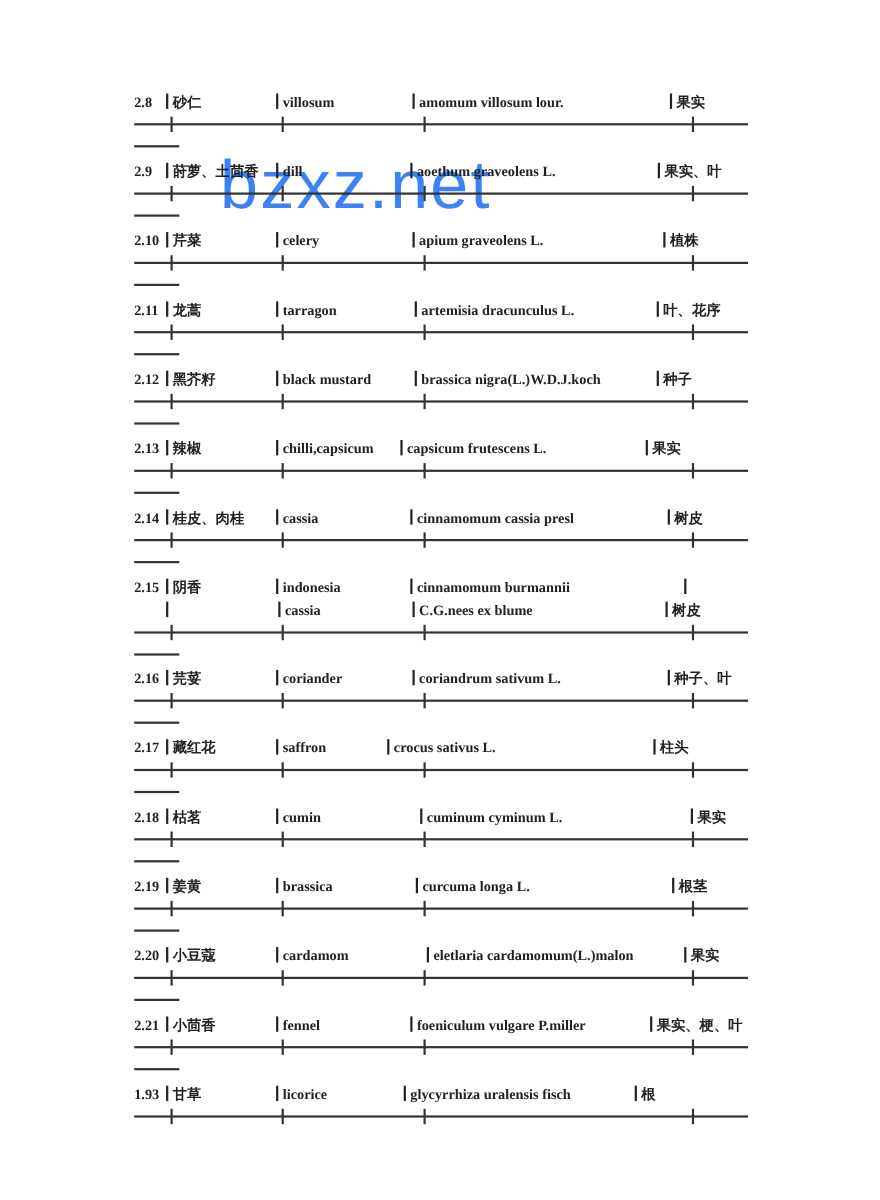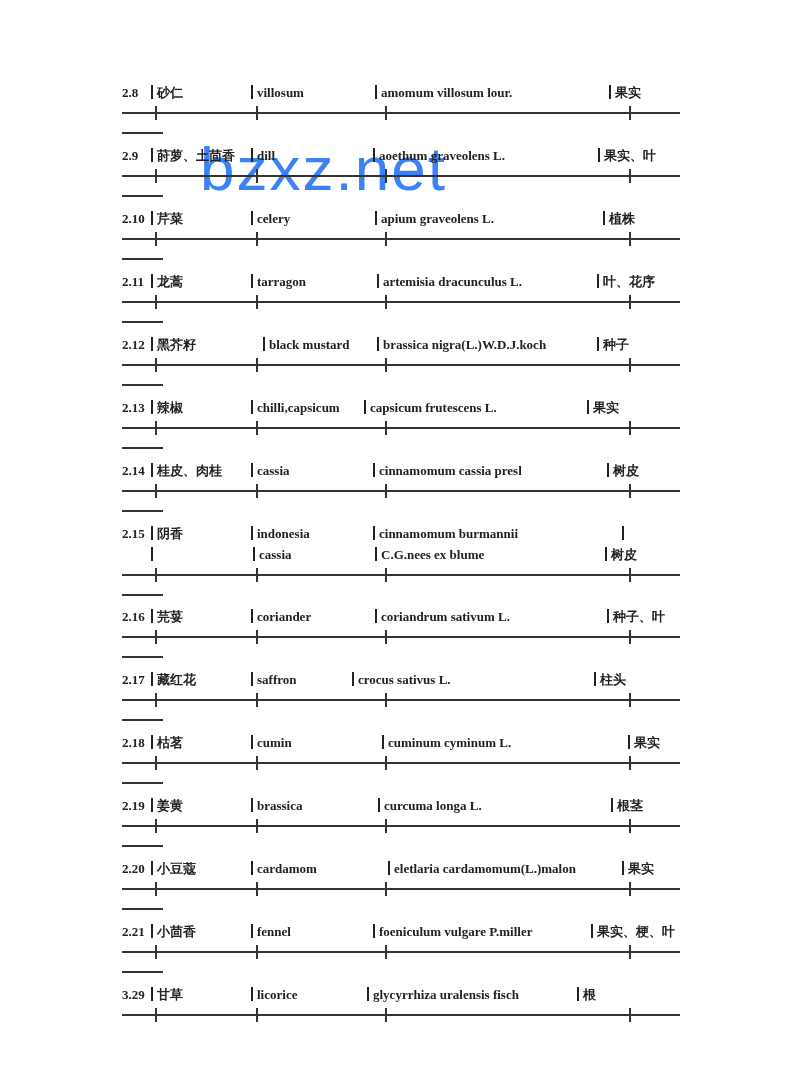--- a/index.html
+++ b/index.html
@@ -58,21 +58,21 @@
     <div class="cell" style="left: 377px; top: 274px;"><span class="bar"></span><span>artemisia dracunculus L.</span></div>
     <div class="cell" style="left: 597px; top: 274px;"><span class="bar"></span><span>叶、花序</span></div>
     <div class="rule" style="top: 301px;"></div>
     <div class="tick" style="left: 155px; top: 295px;"></div>
     <div class="tick" style="left: 256px; top: 295px;"></div>
     <div class="tick" style="left: 385px; top: 295px;"></div>
     <div class="tick" style="left: 629px; top: 295px;"></div>
     <div class="dash" style="top: 321px;"></div>
     <div class="cell" style="left: 122px; top: 337px;"><span>2.12</span></div>
     <div class="cell" style="left: 151px; top: 337px;"><span class="bar"></span><span>黑芥籽</span></div>
-    <div class="cell" style="left: 251px; top: 337px; margin-left: 12px;"><span class="bar"></span><span>black mustard</span></div>
+    <div class="cell" style="left: 251px; top: 337px;"><span class="bar"></span><span>black mustard</span></div>
     <div class="cell" style="left: 377px; top: 337px;"><span class="bar"></span><span>brassica nigra(L.)W.D.J.koch</span></div>
     <div class="cell" style="left: 597px; top: 337px;"><span class="bar"></span><span>种子</span></div>
     <div class="rule" style="top: 364px;"></div>
     <div class="tick" style="left: 155px; top: 358px;"></div>
     <div class="tick" style="left: 256px; top: 358px;"></div>
     <div class="tick" style="left: 385px; top: 358px;"></div>
     <div class="tick" style="left: 629px; top: 358px;"></div>
     <div class="dash" style="top: 384px;"></div>
     <div class="cell" style="left: 122px; top: 400px;"><span>2.13</span></div>
     <div class="cell" style="left: 151px; top: 400px;"><span class="bar"></span><span>辣椒</span></div>
@@ -170,21 +170,21 @@
     <div class="cell" style="left: 151px; top: 924px;"><span class="bar"></span><span>小茴香</span></div>
     <div class="cell" style="left: 251px; top: 924px;"><span class="bar"></span><span>fennel</span></div>
     <div class="cell" style="left: 373px; top: 924px;"><span class="bar"></span><span>foeniculum vulgare P.miller</span></div>
     <div class="cell" style="left: 591px; top: 924px;"><span class="bar"></span><span>果实、梗、叶</span></div>
     <div class="rule" style="top: 951px;"></div>
     <div class="tick" style="left: 155px; top: 945px;"></div>
     <div class="tick" style="left: 256px; top: 945px;"></div>
     <div class="tick" style="left: 385px; top: 945px;"></div>
     <div class="tick" style="left: 629px; top: 945px;"></div>
     <div class="dash" style="top: 971px;"></div>
-    <div class="cell" style="left: 122px; top: 987px;"><span>3.29</span></div>
+    <div class="cell" style="left: 122px; top: 987px;"><span>1.93</span></div>
     <div class="cell" style="left: 151px; top: 987px;"><span class="bar"></span><span>甘草</span></div>
     <div class="cell" style="left: 251px; top: 987px;"><span class="bar"></span><span>licorice</span></div>
     <div class="cell" style="left: 367px; top: 987px;"><span class="bar"></span><span>glycyrrhiza uralensis fisch</span></div>
     <div class="cell" style="left: 577px; top: 987px;"><span class="bar"></span><span>根</span></div>
     <div class="rule" style="top: 1014px;"></div>
     <div class="tick" style="left: 155px; top: 1008px;"></div>
     <div class="tick" style="left: 256px; top: 1008px;"></div>
     <div class="tick" style="left: 385px; top: 1008px;"></div>
     <div class="tick" style="left: 629px; top: 1008px;"></div>
   </div>

